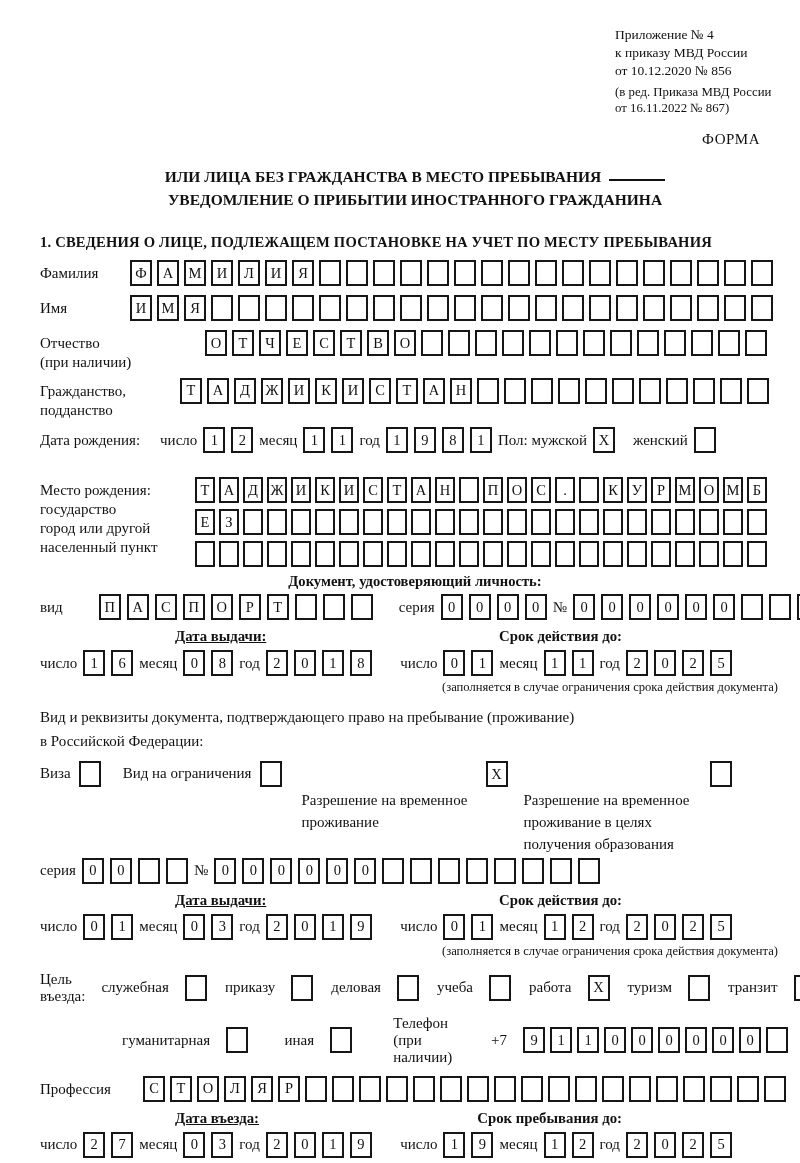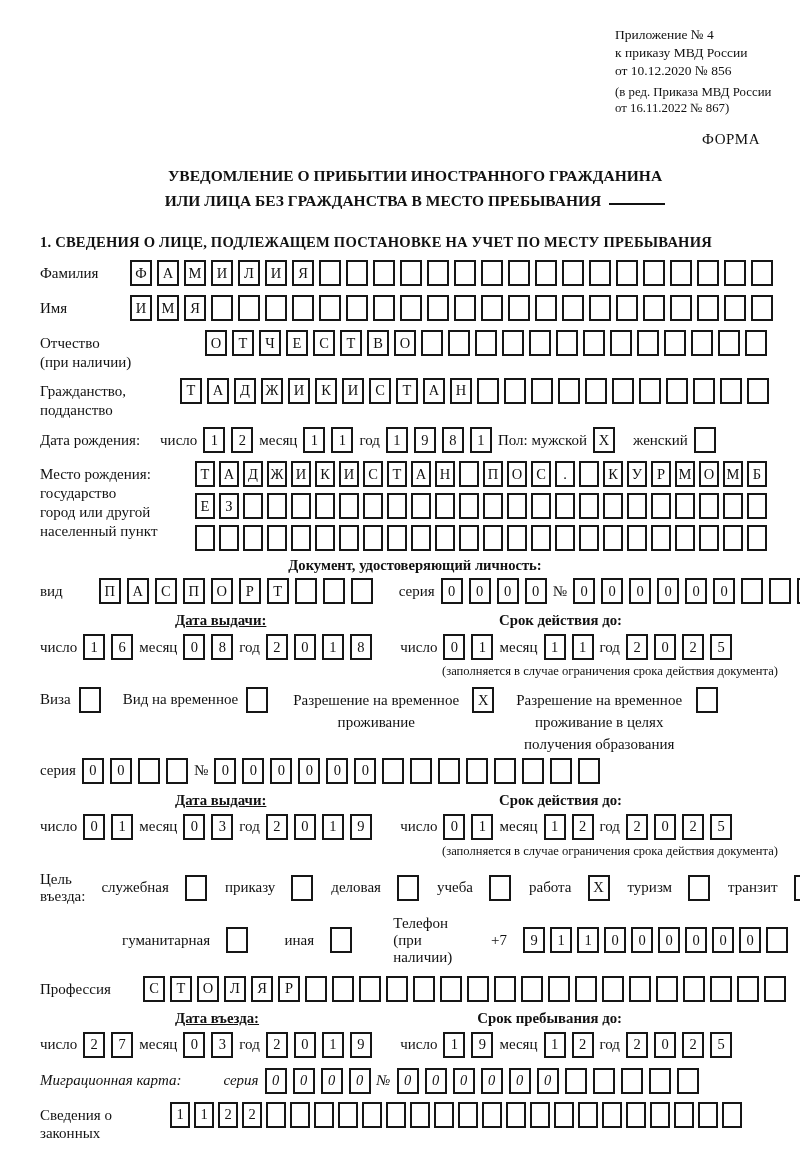--- a/index.html
+++ b/index.html
@@ -37,21 +37,21 @@
   .dgrp .cells{gap:6px;}
   .dates .right{margin-left:auto;margin-right:58px;}
   .note{font-size:12.6px;text-align:right;margin-right:12px;margin-top:4px;}
 
   .para{font-size:15px;line-height:1.6;margin-top:10px;}
 
   
   .ckrow{display:flex;align-items:flex-start;margin-top:8px;font-size:15px;}
   .ck{display:flex;align-items:flex-start;gap:8px;}
   .ck .lbl{padding-top:3px;}
-  .ctr{text-align:center;line-height:1.45;}
+  .ctr{text-align:left;line-height:1.45;margin-top:26px;}
 
   .purpose{display:flex;align-items:center;gap:16px;font-size:15px;margin-top:12px;flex-wrap:nowrap;}
   .purpose .cells{margin-right:2px;}
 </style>
 </head>
 <body>
 
 <div class="page">
 
   <div class="annex">
@@ -60,22 +60,22 @@
     <div>от 10.12.2020 № 856</div>
   </div>
   <div class="edition">
     <div>(в ред. Приказа МВД России</div>
     <div>от 16.11.2022 № 867)</div>
   </div>
 
   <div class="forma">ФОРМА</div>
 
   <div class="title">
+    <div><span>ИЛИ ЛИЦА БЕЗ ГРАЖДАНСТВА В МЕСТО ПРЕБЫВАНИЯ</span><span class="uline"></span></div>
     <div>УВЕДОМЛЕНИЕ О ПРИБЫТИИ ИНОСТРАННОГО ГРАЖДАНИНА</div>
-    <div><span>ИЛИ ЛИЦА БЕЗ ГРАЖДАНСТВА В МЕСТО ПРЕБЫВАНИЯ</span><span class="uline"></span></div>
   </div>
 
   <div class="sect">1. СВЕДЕНИЯ О ЛИЦЕ, ПОДЛЕЖАЩЕМ ПОСТАНОВКЕ НА УЧЕТ ПО МЕСТУ ПРЕБЫВАНИЯ</div>
 
   <div class="row">
     <span class="lbl w90">Фамилия</span>
     <span class="cells">
         <span class="cell">Ф</span>
         <span class="cell">А</span>
         <span class="cell">М</span>
@@ -220,21 +220,21 @@
           <span class="cell">X</span>
         </span>
       <span style="width:6px;"></span>
       <span>женский</span>
       <span class="cells">
           <span class="cell"></span>
         </span>
     </div>
   </div>
 
-  <div class="row" style="margin-top:8px;">
+  <div class="row" style="margin-top:24px;">
     <span class="lbl w155">
       <span>Место рождения:</span><br>
       <span>государство</span><br>
       <span>город или другой</span><br>
       <span>населенный пункт</span>
     </span>
     <div class="stack">
       <span class="cells tight">
           <span class="cell">Т</span>
           <span class="cell">А</span>
@@ -396,30 +396,34 @@
       <span class="cells">
           <span class="cell">2</span>
           <span class="cell">0</span>
           <span class="cell">2</span>
           <span class="cell">5</span>
         </span>
     </div>
   </div>
   <div class="note">(заполняется в случае ограничения срока действия документа)</div>
 
+  <div class="para">
+    <span>Вид и реквизиты документа, подтверждающего право на пребывание (проживание)</span><br>
+    <span>в Российской Федерации:</span>
+  </div>
 
   <div class="ckrow">
     <div class="ck">
       <span class="lbl" style="padding-top:3px;">Виза</span>
       <span class="cells">
           <span class="cell"></span>
         </span>
     </div>
     <div class="ck" style="margin-left:22px;">
-      <span class="lbl" style="padding-top:3px;">Вид на временное</span>
+      <span class="lbl" style="padding-top:3px;">Вид на ограничения</span>
       <span class="cells">
           <span class="cell"></span>
         </span>
     </div>
     <div class="ck" style="margin-left:20px;">
       <span class="lbl ctr" style="width:176px;padding-top:3px;">
         <span>Разрешение на временное</span><br>
         <span>проживание</span>
       </span>
       <span class="cells">

